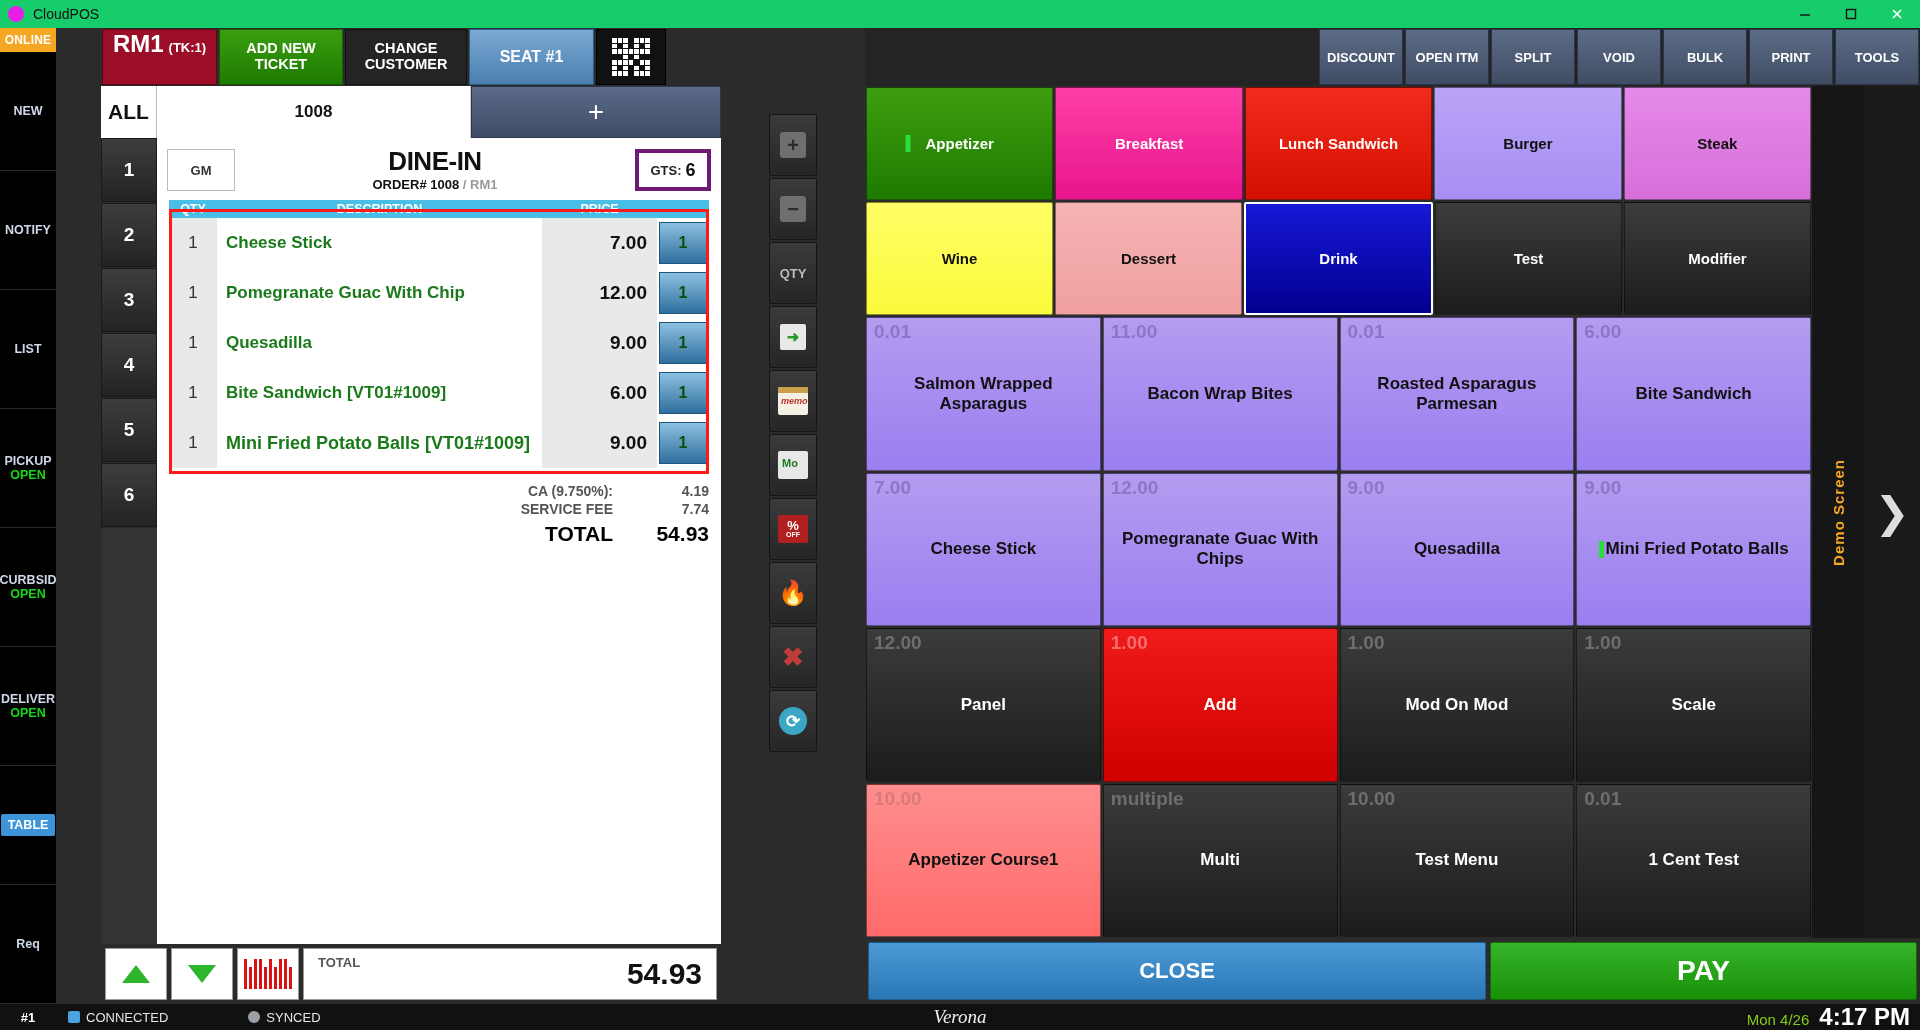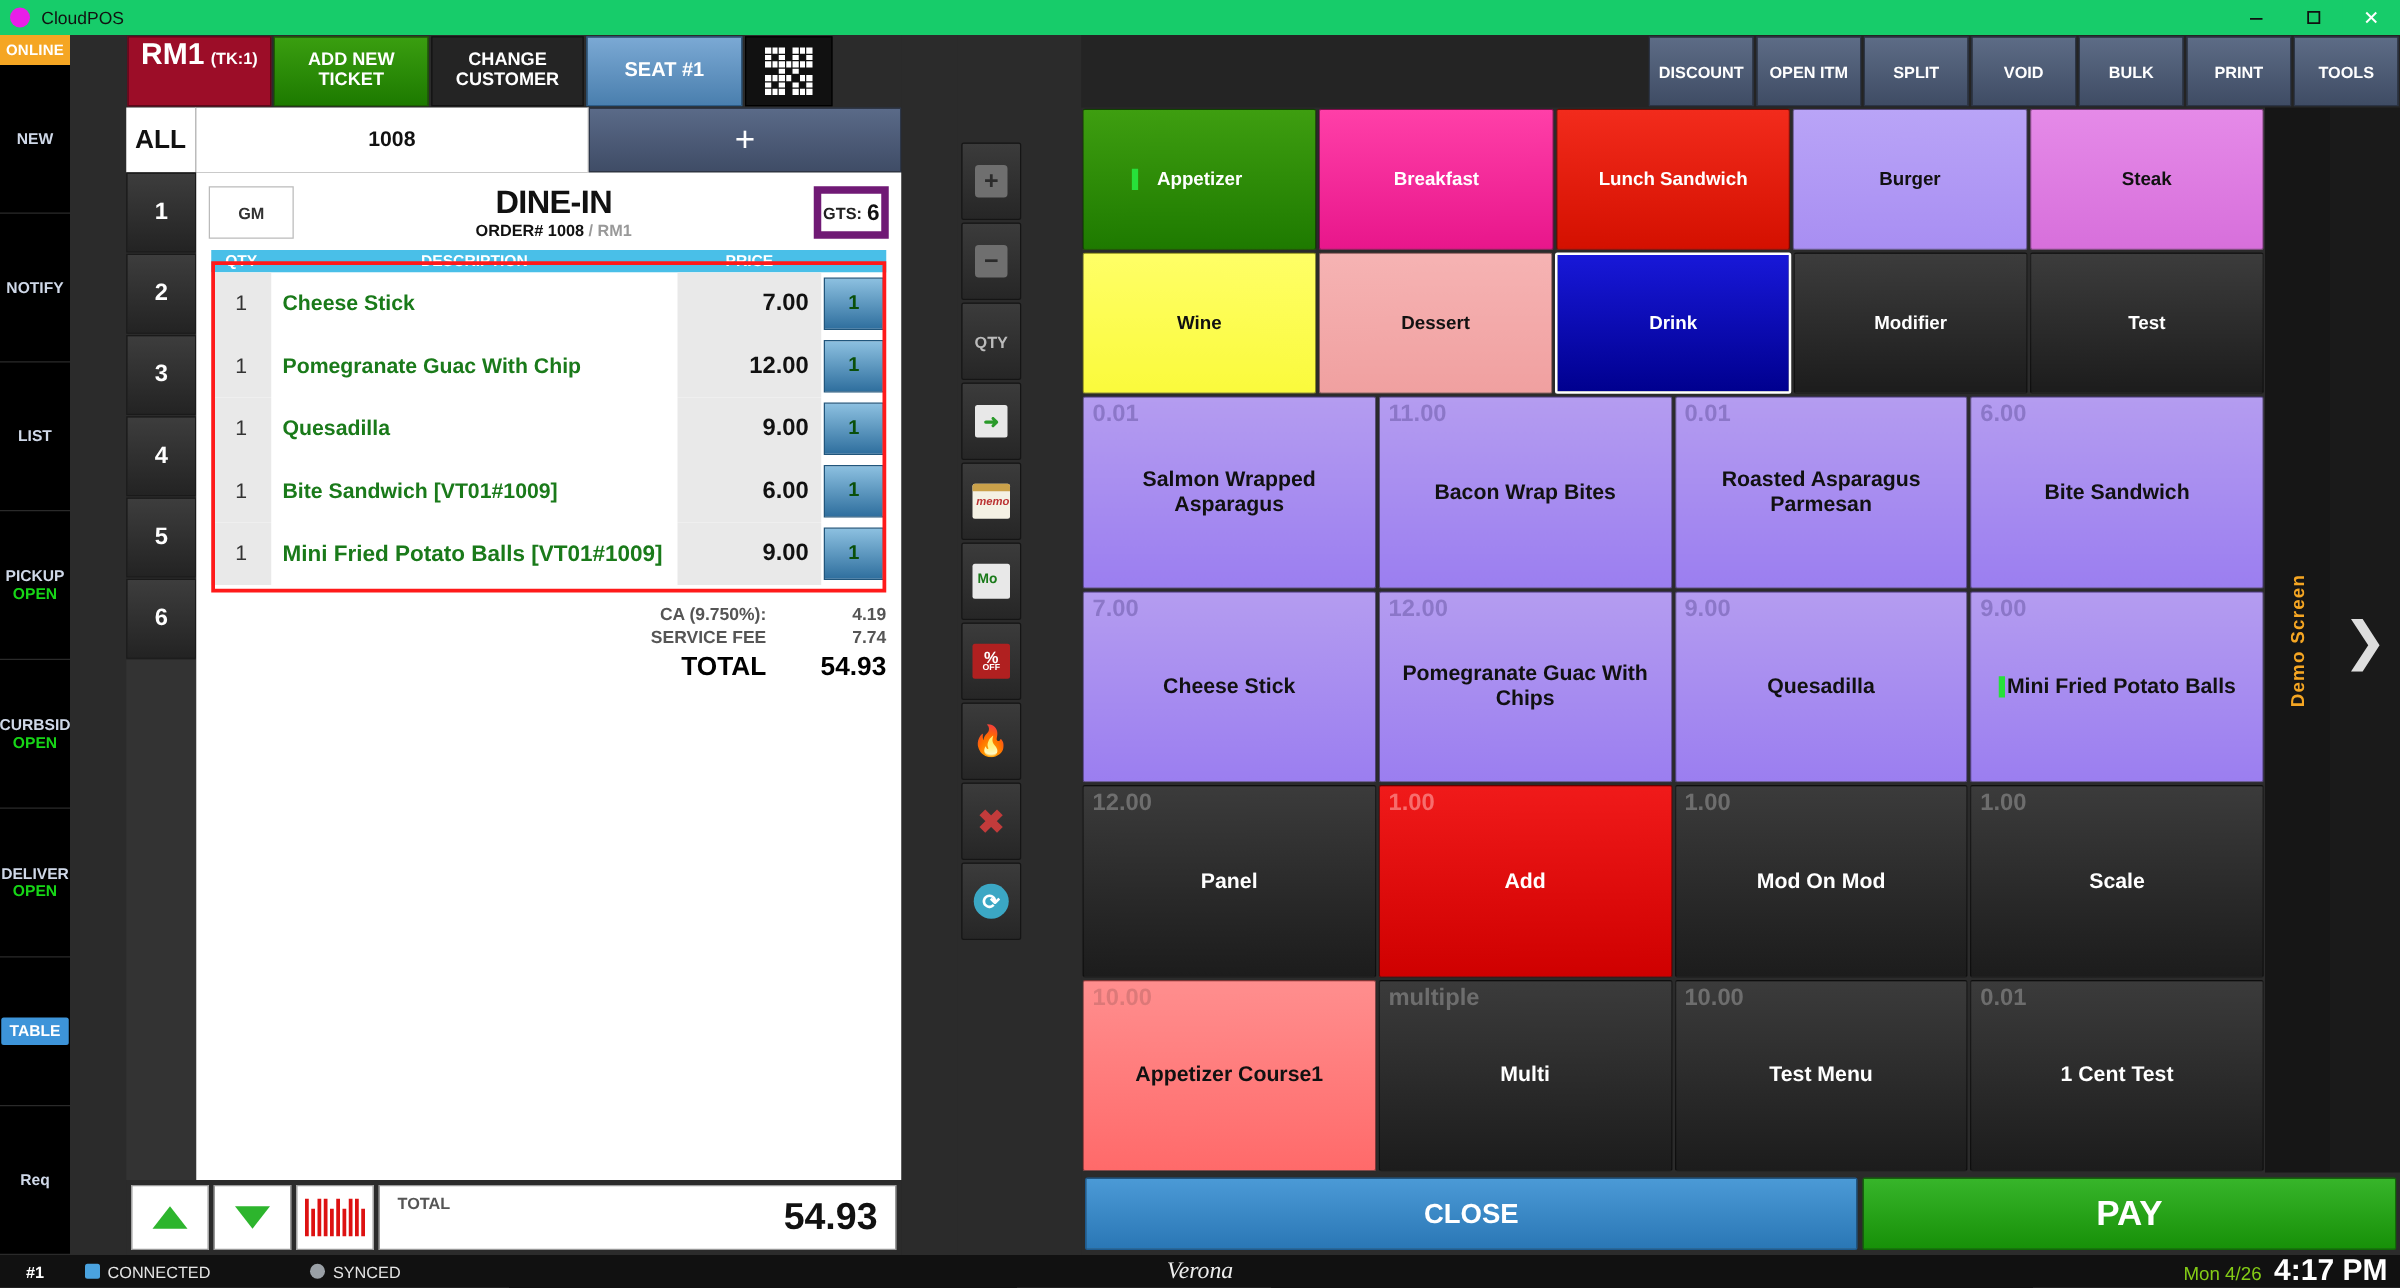--- a/index.html
+++ b/index.html
@@ -107,21 +107,21 @@
   .numcol .filler { flex:1; background:#333; }
 
   .ticket-panel { flex:1; background:#fff; display:flex; flex-direction:column; min-width:0; position:relative;}
   .tp-head { display:flex; align-items:center; padding:10px 10px 8px 10px; gap:10px; }
   .gm-box { width:68px; height:42px; border:1px solid #bbb; display:flex; align-items:center;
             justify-content:center; color:#333; font-size:13px; font-weight:bold; }
   .tp-center { flex:1; text-align:center; }
   .tp-dinein { font-size:26px; font-weight:bold; color:#111; letter-spacing:-.5px; line-height:1.05;}
   .tp-order { font-size:13px; font-weight:bold; color:#111; margin-top:2px; }
   .tp-order .dim { color:#999; }
-  .gts-box { width:60px; height:42px; border:6px solid #701a75; display:flex; align-items:center;
+  .gts-box { width:76px; height:42px; border:4px solid #701a75; display:flex; align-items:center;
              justify-content:center; gap:4px; color:#222; font-size:13px; font-weight:bold; }
   .gts-box .v { font-size:18px; color:#111; }
 
   .items-wrap { position:relative; margin:0 12px; }
   .items-head {
     background:#49bfe8; color:#fff; font-size:12.5px; font-weight:bold; display:flex;
     height:18px; align-items:center;
   }
   .items-head .c1 { width:48px; text-align:center; }
   .items-head .c2 { flex:1; text-align:center; }
@@ -617,24 +617,24 @@
               <div class="cat" style="background:linear-gradient(#ffff66,#fafa3c);color:#111;">
                 <span>Wine</span>
               </div>
               <div class="cat" style="background:linear-gradient(#f6b3b3,#f0a0a0);color:#111;">
                 <span>Dessert</span>
               </div>
               <div class="cat" style="background:linear-gradient(#1818d8,#00008f);color:#fff;border:2px solid #fff;">
                 <span>Drink</span>
               </div>
               <div class="cat" style="background:linear-gradient(#3c3c3c,#1c1c1c);color:#fff;">
+                <span>Test</span>
+              </div>
+              <div class="cat" style="background:linear-gradient(#3c3c3c,#1c1c1c);color:#fff;">
                 <span>Modifier</span>
-              </div>
-              <div class="cat" style="background:linear-gradient(#3c3c3c,#1c1c1c);color:#fff;">
-                <span>Test</span>
               </div>
             </div>
           </div>
 
           <div class="item-rows">
 
             <div class="item-row2">
               <div class="mitem purple">
                 <span class="p">0.01</span>
                 <span>Salmon Wrapped Asparagus</span>

